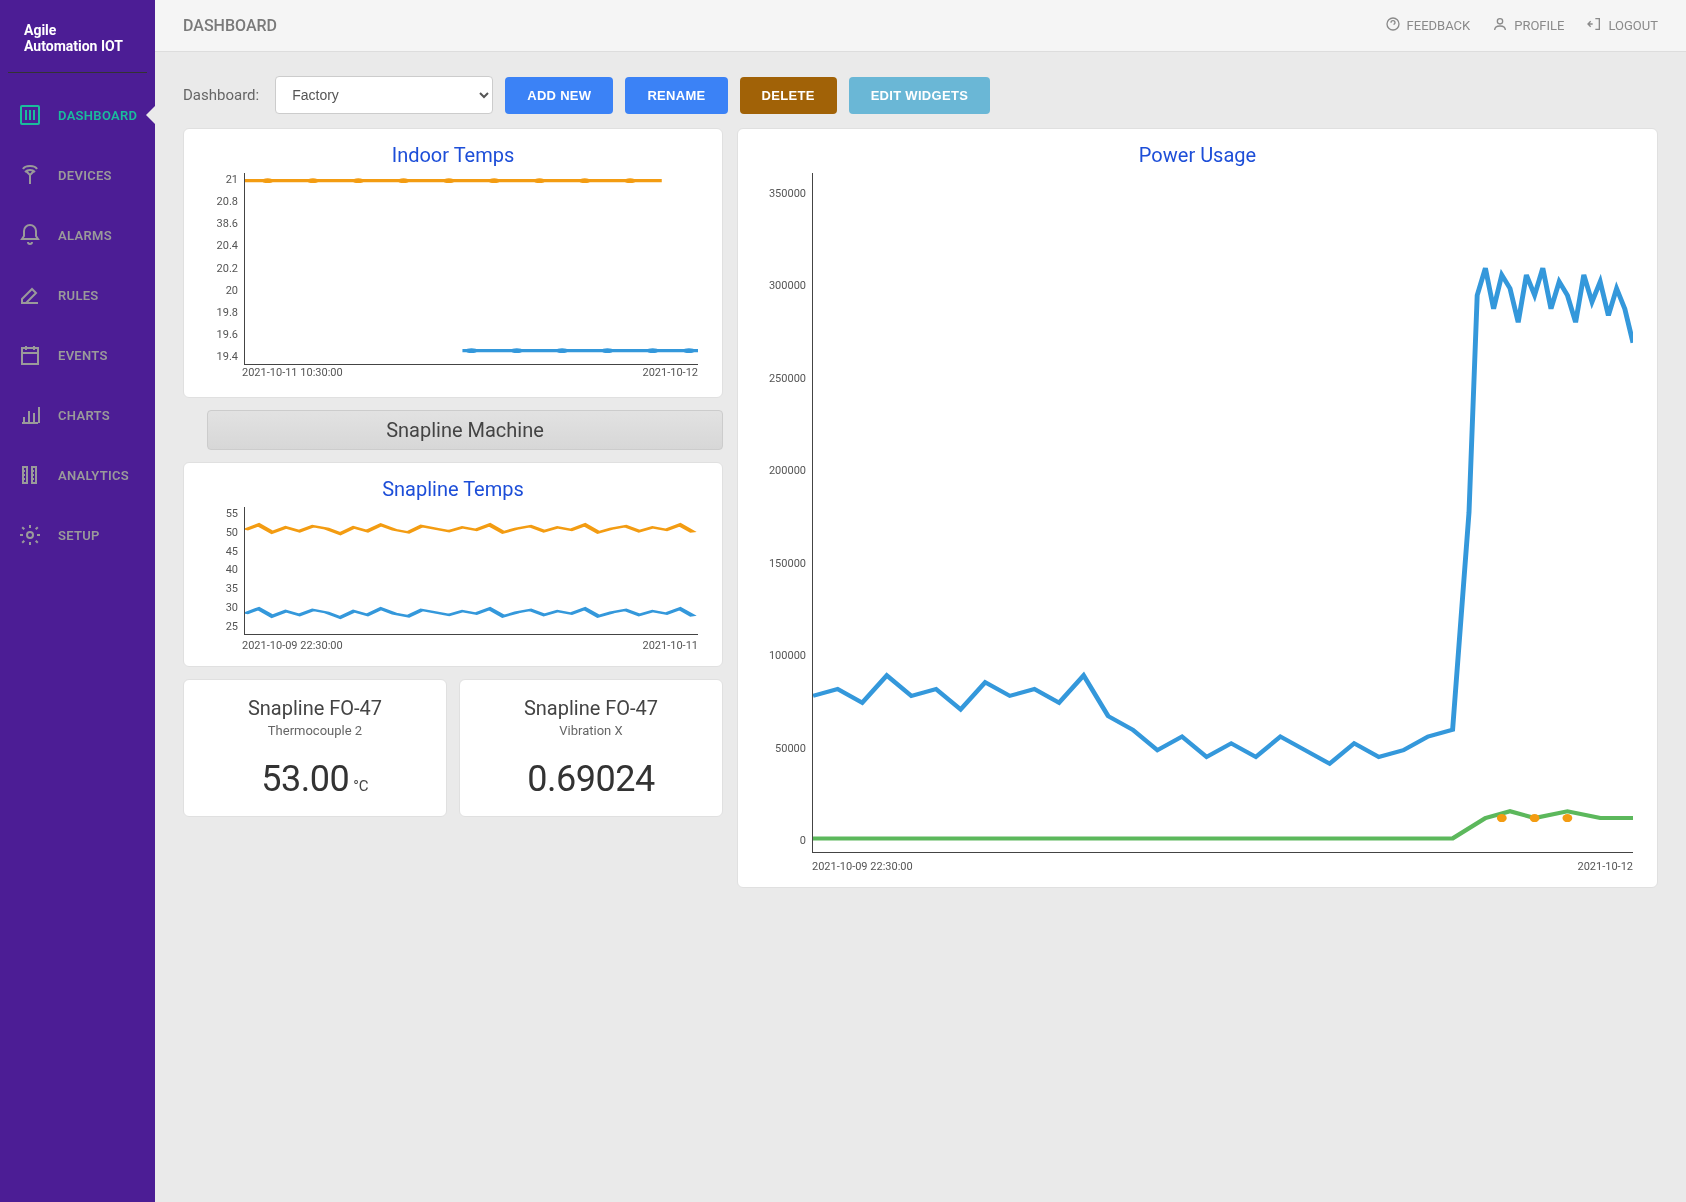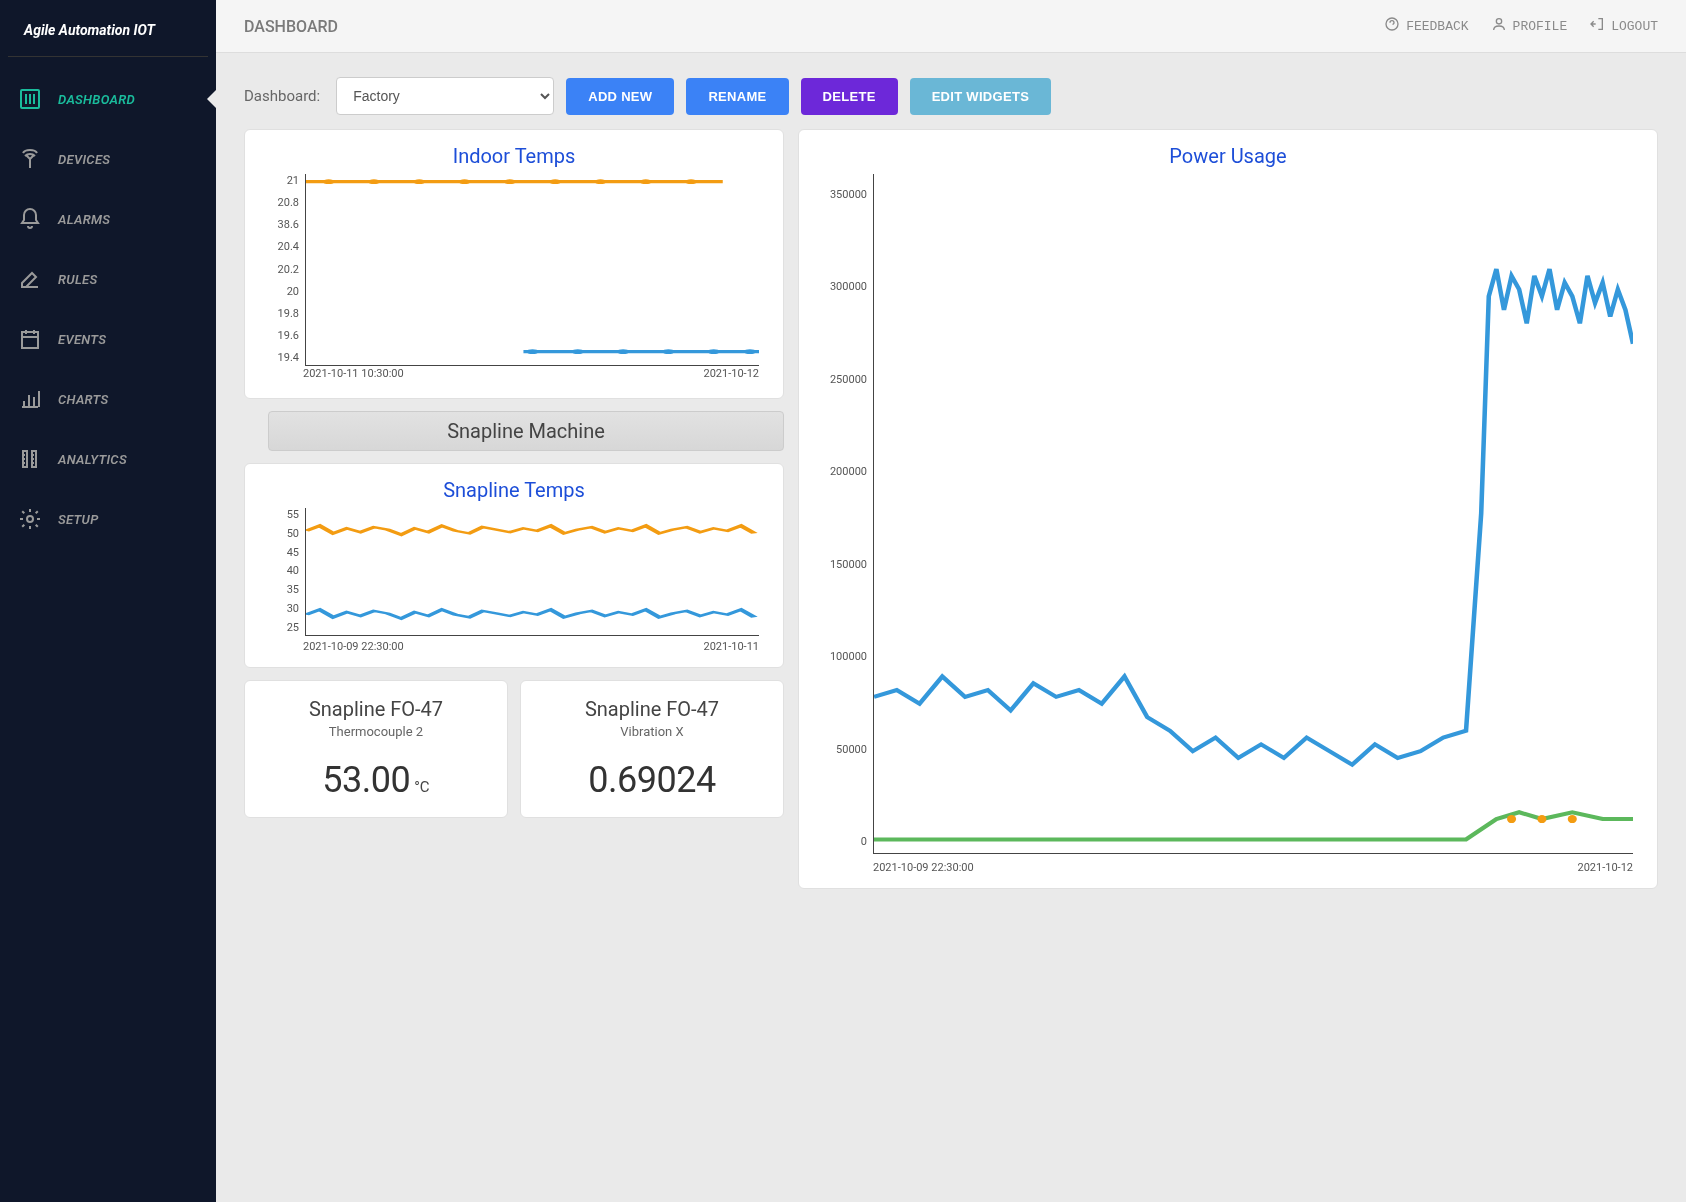--- a/index.html
+++ b/index.html
@@ -3,25 +3,24 @@
   <meta charset="utf-8">
   <style>
     * { margin: 0; padding: 0; box-sizing: border-box; }
     body {
       font-family: -apple-system, BlinkMacSystemFont, "Segoe UI", Roboto, Arial, sans-serif;
       background: #eaeaea;
       color: #333;
     }
     .app { display: flex; min-height: 100vh; }
     .sidebar {
-      width: 216px;
-      background: #0f172a;
+      width: 155px;
+      background: #4c1d95;
       color: #9a9a9a;
       flex-shrink: 0;
-      font-style: italic;
     }
     .sidebar-title {
       color: #fff;
       font-size: 14px;
       font-weight: bold;
       padding: 22px 16px 18px 16px;
       border-bottom: 1px solid #333;
       margin: 0 8px;
     }
     .sidebar-nav { padding-top: 12px; }
@@ -54,21 +53,21 @@
     .topbar {
       background: #f5f5f5;
       border-bottom: 1px solid #ddd;
       display: flex;
       justify-content: space-between;
       align-items: center;
       padding: 16px 28px;
     }
     .page-title { color: #7a7a7a; font-size: 16px; font-weight: 500; }
     .top-links { display: flex; gap: 22px; align-items: center; }
-    .top-link { display: flex; gap: 6px; align-items: center; color: #8a8a8a; cursor: pointer; font-size: 13px; font-family: Liberation Mono, monospace; }
+    .top-link { display: flex; gap: 6px; align-items: center; color: #8a8a8a; cursor: pointer; font-size: 13px; }
     .top-link svg { flex-shrink: 0; }
 
     .actionbar {
       display: flex;
       align-items: center;
       gap: 12px;
       padding: 24px 28px 14px 28px;
     }
     .actionbar-label { color: #666; font-size: 15px; margin-right: 4px; }
     .dashboard-select {
@@ -84,21 +83,21 @@
       padding: 11px 22px;
       border: none;
       border-radius: 4px;
       color: #fff;
       font-size: 13px;
       font-weight: bold;
       cursor: pointer;
       letter-spacing: 0.3px;
     }
     .btn.teal { background: #3b82f6; }
-    .btn.orange { background: #6d28d9; }
+    .btn.orange { background: #a16207; }
     .btn.blue { background: #6ab7d6; }
 
     .content {
       display: grid;
       grid-template-columns: 540px 1fr;
       gap: 14px;
       padding: 0 28px 20px 28px;
     }
     .left-col { display: flex; flex-direction: column; gap: 12px; }
     .card {

